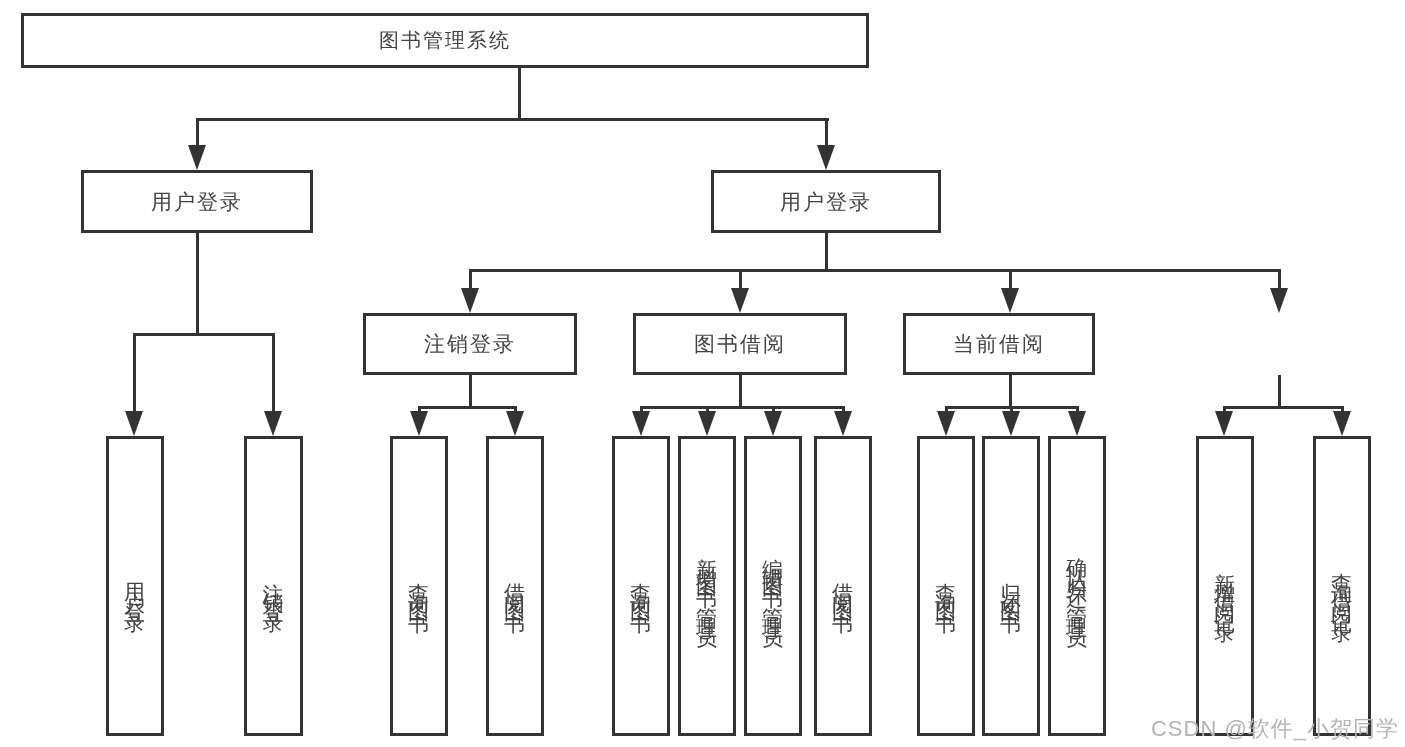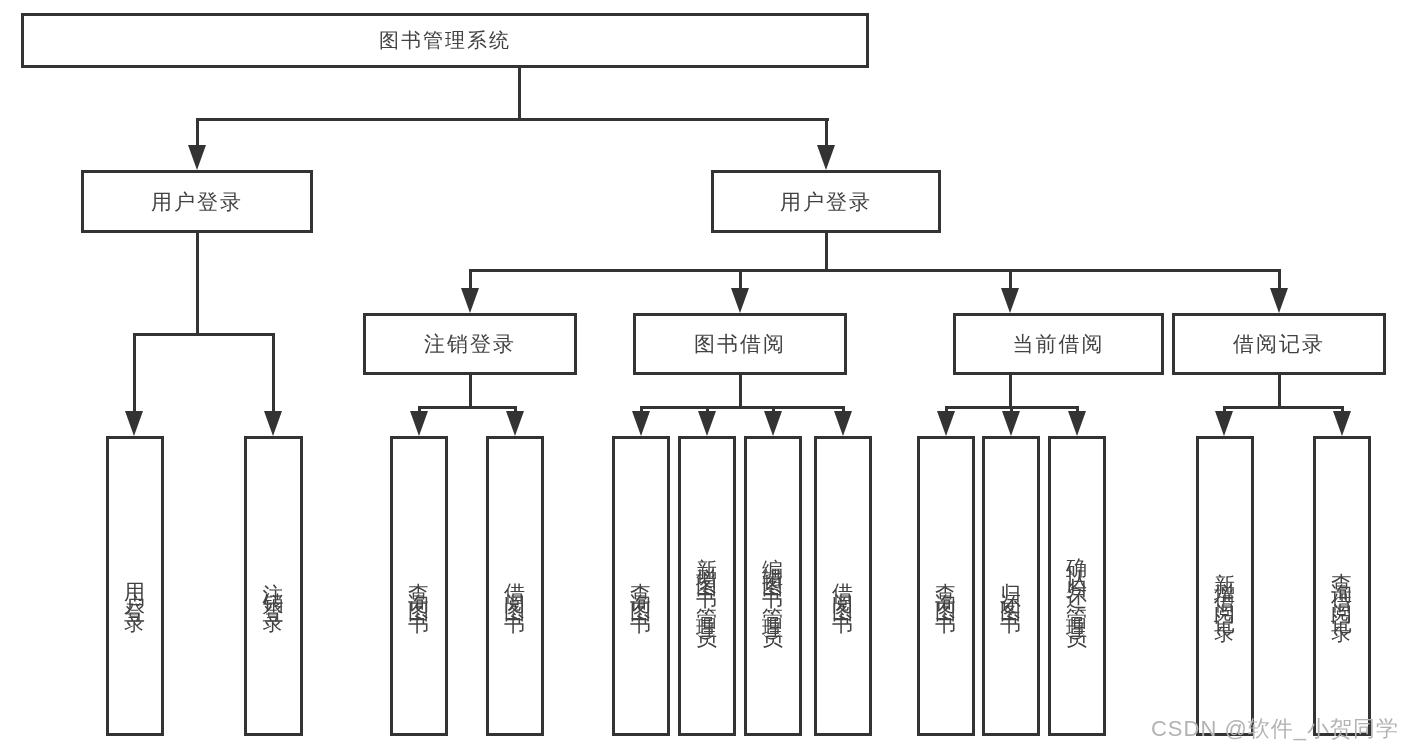--- a/index.html
+++ b/index.html
@@ -44,25 +44,22 @@
   <div class="box hbox" style="left:711px;top:170px;width:230px;height:63px;">
     <span>用户登录</span>
   </div>
 
   <div class="box hbox" style="left:363px;top:313px;width:214px;height:62px;">
     <span>注销登录</span>
   </div>
   <div class="box hbox" style="left:633px;top:313px;width:214px;height:62px;">
     <span>图书借阅</span>
   </div>
-  <div class="box hbox" style="left:953px;top:313px;width:211px;height:62px;">
+  <div class="box hbox" style="left:903px;top:313px;width:192px;height:62px;">
     <span>当前借阅</span>
-  </div>
-  <div class="box hbox" style="left:1172px;top:313px;width:214px;height:62px;">
-    <span>借阅记录</span>
   </div>
 
   <div class="box vbox" style="left:106px;top:436px;width:58px;height:300px;">
     <span>用户登录</span>
   </div>
   <div class="box vbox" style="left:244px;top:436px;width:59px;height:300px;">
     <span>注销登录</span>
   </div>
 
   <div class="box vbox" style="left:390px;top:436px;width:58px;height:300px;">

